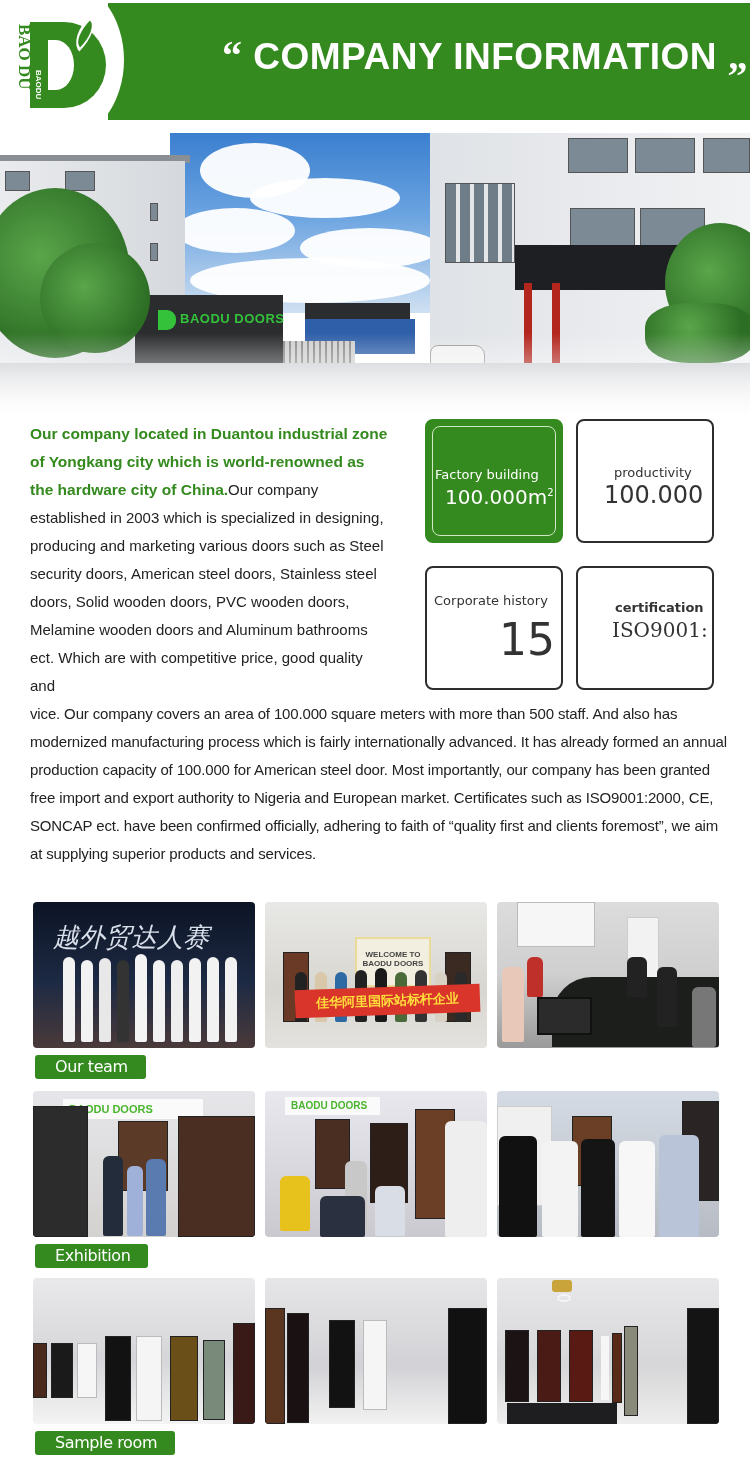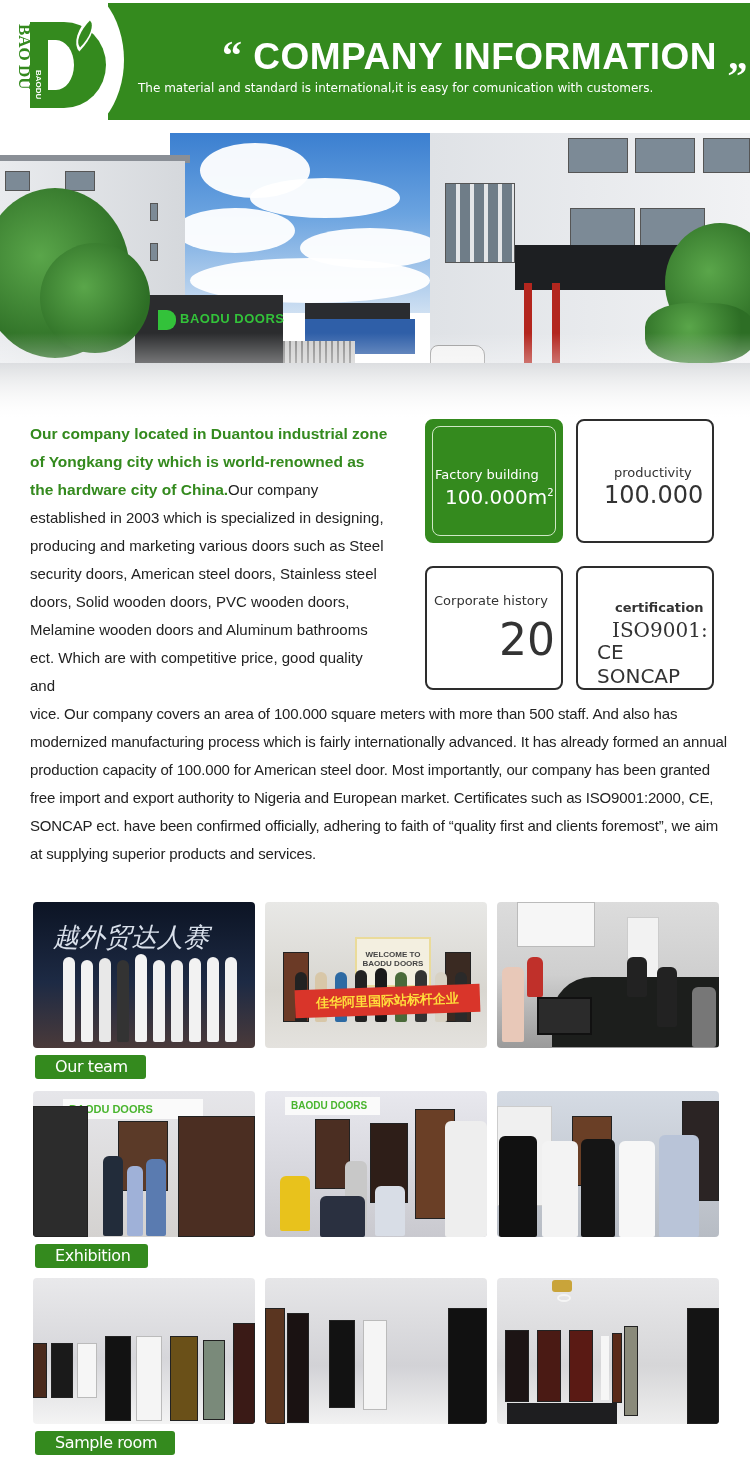--- a/index.html
+++ b/index.html
@@ -80,21 +80,20 @@
     </div>
     <div class="logo-leaf"></div>
     <div class="logo-leaf-inner"></div>
     <span class="logo-small">BAODU</span>
   </div>
   <div class="header-title">
     <span class="q">“</span>
     <span>COMPANY INFORMATION</span>
     <span class="q">„</span>
   </div>
-  <div class="header-sub">The material and standard is international,it is easy for comunication with customers.</div>
 </div>
 
 <div class="factory">
   <div class="sky"></div>
   <div class="cloud" style="left:200px;top:10px;width:110px;height:55px;"></div>
   <div class="cloud" style="left:250px;top:45px;width:150px;height:40px;"></div>
   <div class="cloud" style="left:175px;top:75px;width:120px;height:45px;"></div>
   <div class="cloud" style="left:300px;top:95px;width:140px;height:40px;"></div>
   <div class="cloud" style="left:190px;top:125px;width:240px;height:45px;"></div>
   <div class="bld-left-roof"></div>
@@ -137,27 +136,26 @@
   <div class="stat-value" style="top:64px;left:18px;font-size:20px;"><span>100.000m</span><sup style="font-size:10px;">2</sup></div>
 </div>
 
 <div class="stat s2">
   <div class="stat-label" style="top:44px;left:36px;font-size:13px;">productivity</div>
   <div class="stat-value" style="top:60px;left:26px;font-size:24px;">100.000</div>
 </div>
 
 <div class="stat s3">
   <div class="stat-label" style="top:25px;left:7px;font-size:13px;">Corporate history</div>
-  <div class="stat-value" style="top:46px;left:72px;font-size:44px;">20</div>
+  <div class="stat-value" style="top:46px;left:72px;font-size:44px;">15</div>
 </div>
 
 <div class="stat s4">
   <div class="stat-label" style="top:32px;left:37px;font-size:13px;font-weight:bold;">certification</div>
   <div class="stat-value" style="top:50px;left:34px;font-size:20px;font-family:'DejaVu Serif',serif;">ISO9001:</div>
-  <div class="stat-value" style="top:72px;left:19px;font-size:20px;">CE SONCAP</div>
 </div>
 
 <div class="body-text">vice. Our company covers an area of 100.000 square meters with more than 500 staff. And also has modernized manufacturing process which is fairly internationally advanced. It has already formed an annual production capacity of 100.000 for American steel door. Most importantly, our company has been granted free import and export authority to Nigeria and European market. Certificates such as ISO9001:2000, CE, SONCAP ect. have been confirmed officially, adhering to faith of “quality first and clients foremost”, we aim at supplying superior products and services.</div>
 
 <div>
   <div class="gallery-img" style="left:33px;top:902px;">
     <div class="scene" style="background:linear-gradient(180deg,#0c1424 0%,#1d2a44 55%,#4a3a3a 100%);"></div>
     <div style="position:absolute;left:20px;top:18px;color:#d8dfea;font-size:26px;font-family:'DejaVu Serif',serif;font-style:italic;white-space:nowrap;">越外贸达人赛</div>
     <div class="person" style="left:30px;top:55px;height:85px;background:#f2f2f2;"></div>
     <div class="person" style="left:48px;top:58px;height:82px;background:#f2f2f2;"></div>

